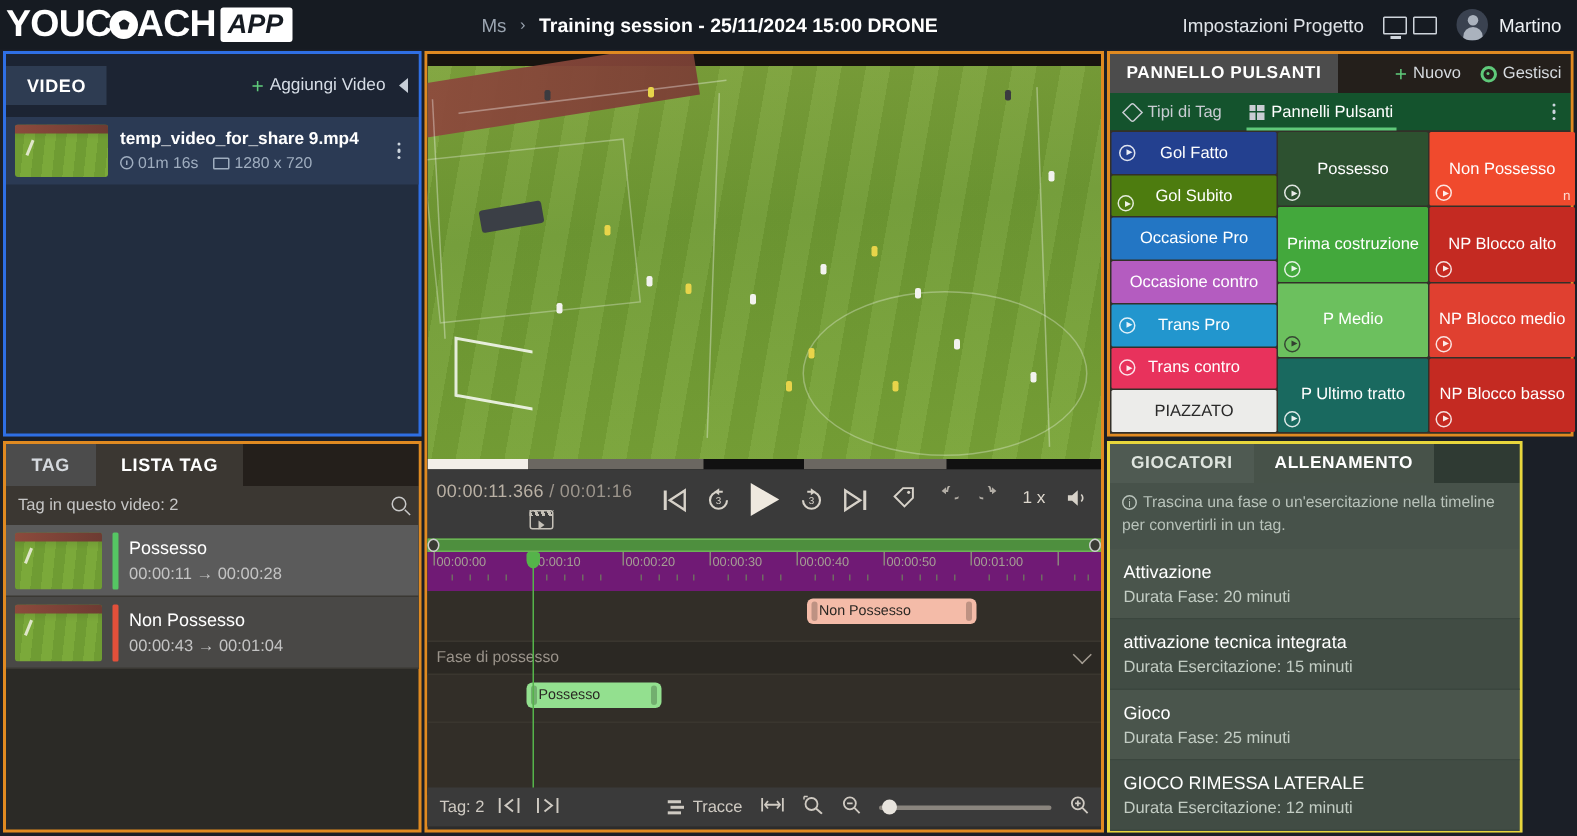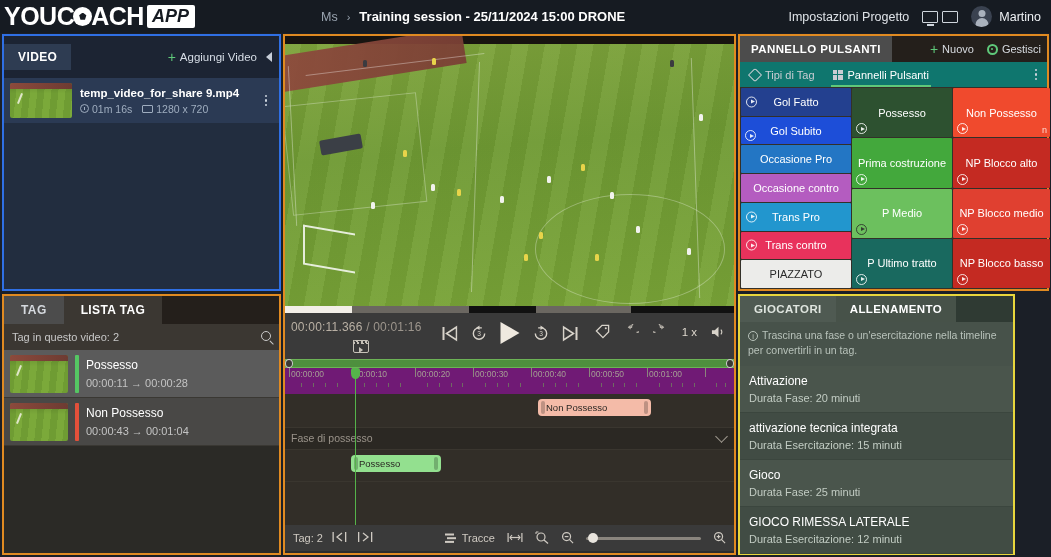--- a/index.html
+++ b/index.html
@@ -370,21 +370,21 @@
   .gear {
     width: 11px; height: 11px; border-radius: 50%;
     border: 2px solid #5fc97a; position: relative; display:inline-block;
   }
   .gear::after {
     content:""; position:absolute; left:2.5px; top:2.5px; width:2px; height:2px;
     border-radius:50%; background:#5fc97a;
   }
   .bp-subtabs {
     height: 25px; display:flex; align-items:center; gap:18px;
-    padding: 0 10px; background:#0f766e; font-size:11px; color:#c9cdd3;
+    padding: 0 10px; background:#14532d; font-size:11px; color:#c9cdd3;
   }
   .bp-subtab { display:flex; align-items:center; gap:5px; height:25px; position:relative; }
   .bp-subtab.active { color:#ffffff; }
   .bp-subtab.active::after {
     content:""; position:absolute; left:-2px; right:-2px; bottom:0; height:2px;
     background:#5fc97a;
   }
   .tag-icon-sm {
     width:10px;height:10px;border:1.3px solid #c9cdd3;border-radius:2px 0 2px 0;
     transform: rotate(45deg); display:inline-block;
@@ -831,21 +831,21 @@
       </span>
   </div>
 
   <div class="bp-grid">
 
     <div class="bcol">
       <div class="btn" style="background:#23408f;flex:1">
         <span class="play-badge mid" style="left:5px"></span>
         <span>Gol Fatto</span>
       </div>
-      <div class="btn" style="background:#1d4ed8;flex:1">
+      <div class="btn" style="background:#4d7c0f;flex:1">
         <span class="play-badge"></span>
         <span>Gol Subito</span>
       </div>
       <div class="btn" style="background:#2376c4;flex:1">
         <span>Occasione Pro</span>
       </div>
       <div class="btn" style="background:#b45cc0;flex:1">
         <span>Occasione contro</span>
       </div>
       <div class="btn" style="background:#2296ce;flex:1">

